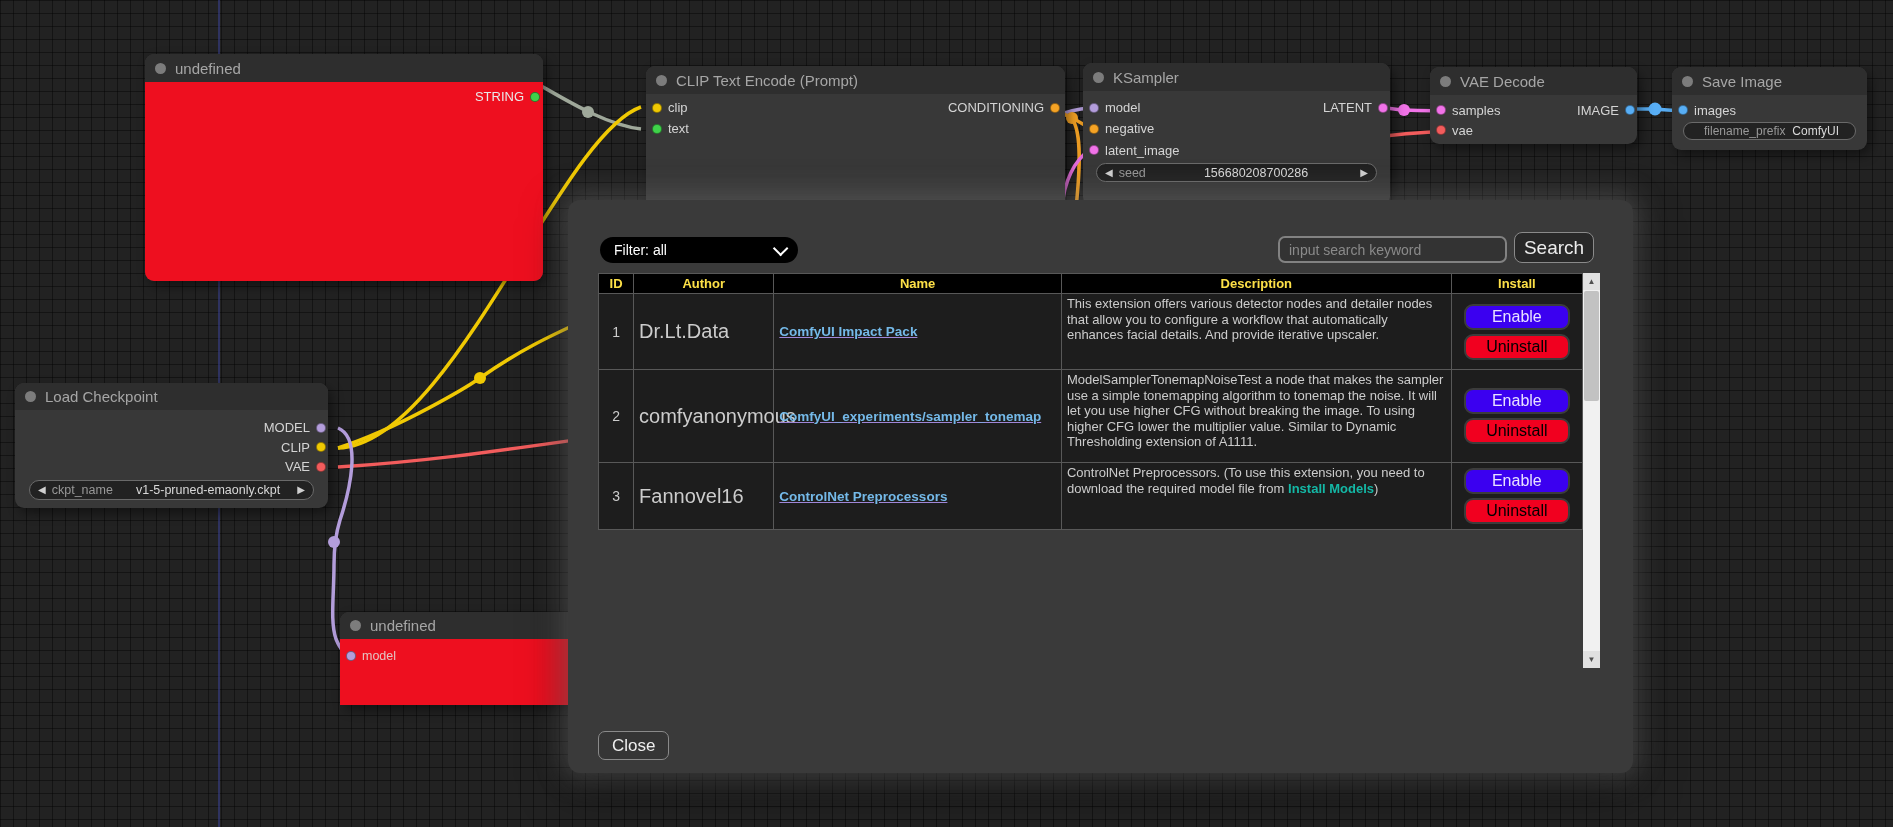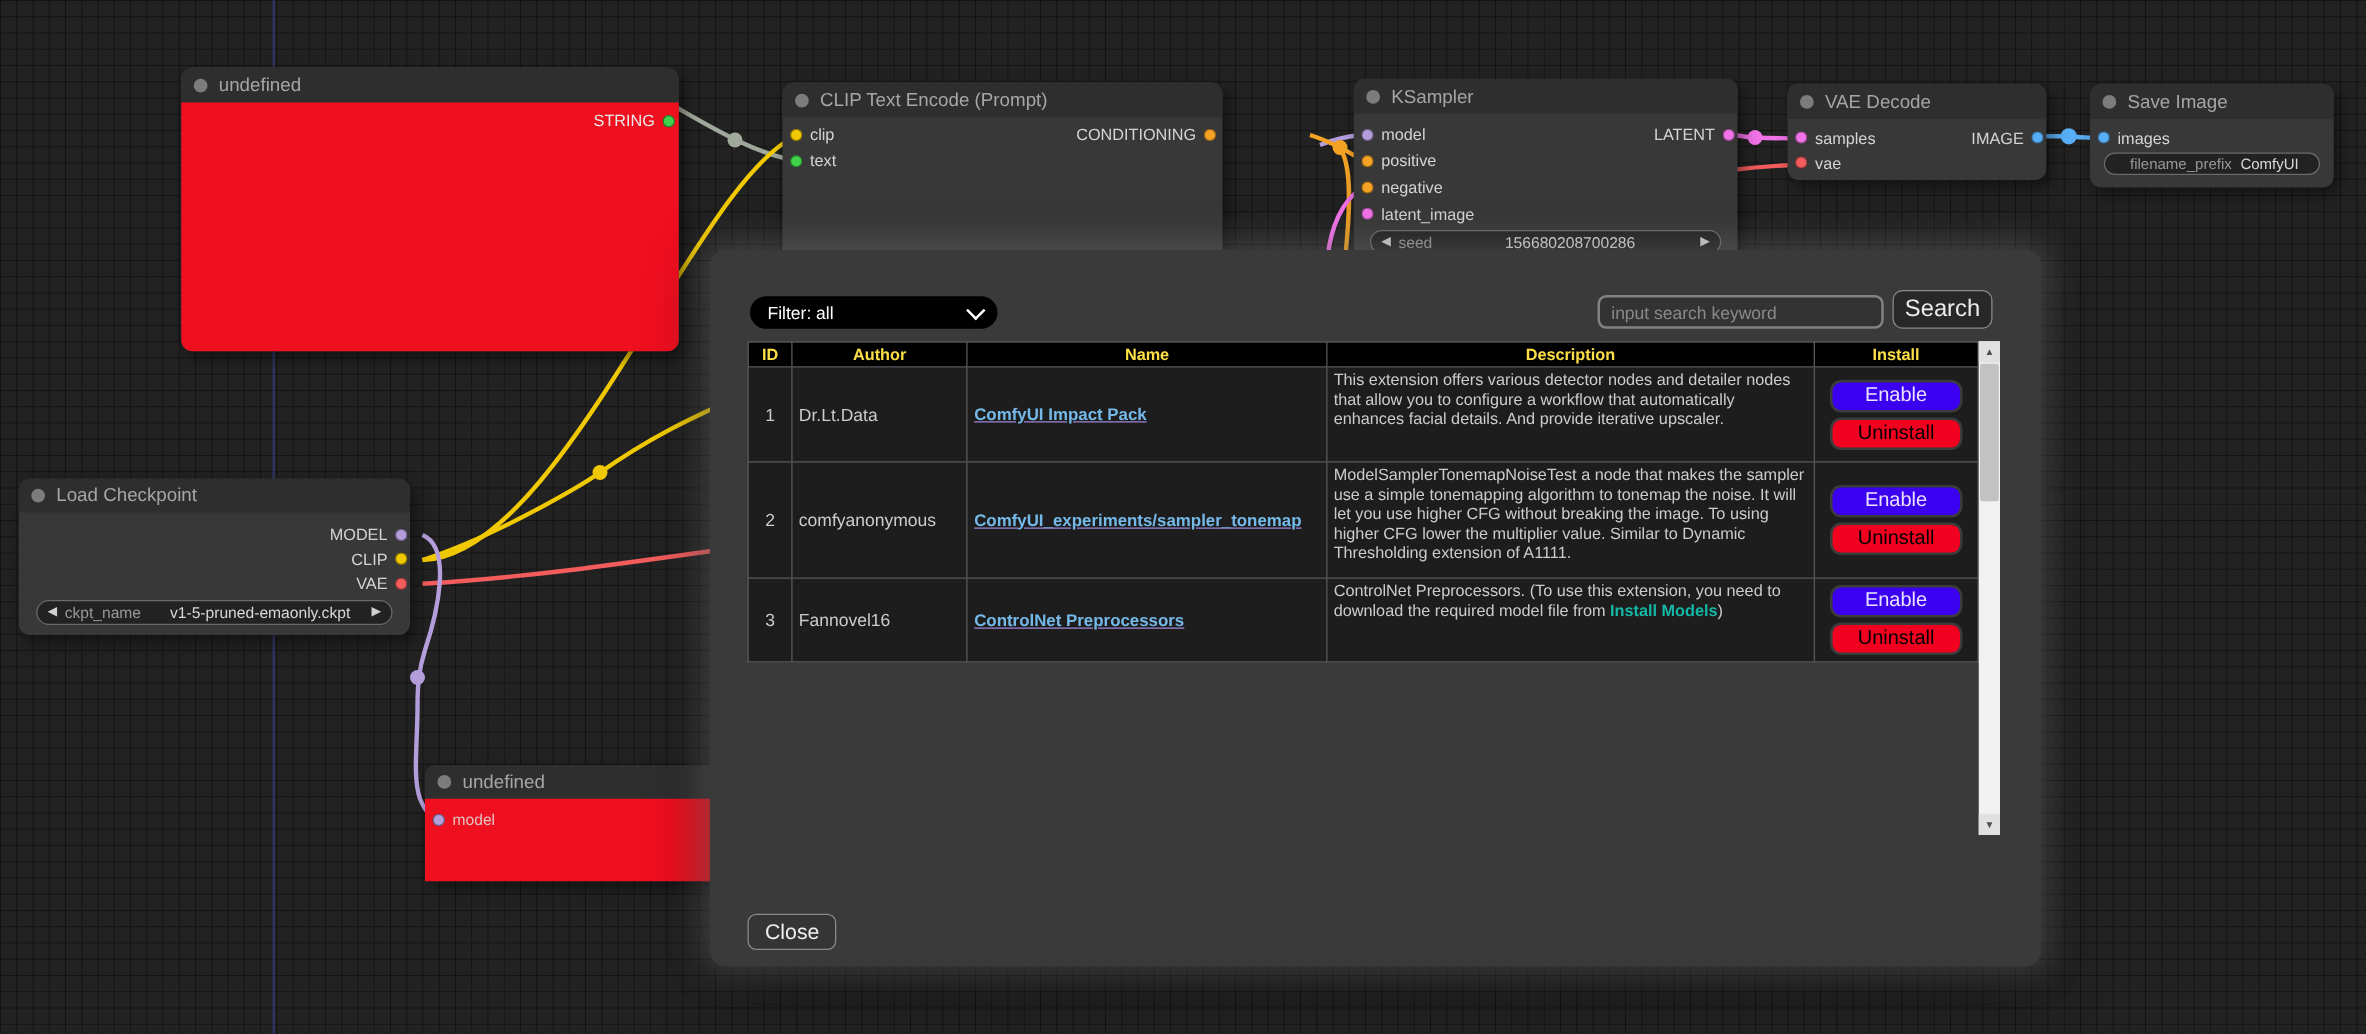--- a/index.html
+++ b/index.html
@@ -30,21 +30,21 @@
   .slotlabel{color:#d4d4d4;font-size:13px;margin:0 6px;white-space:nowrap;}
   .widget{background:#222;border:1px solid #6a6a6a;border-radius:11px;height:19px;
           display:flex;align-items:center;color:#d8d8d8;font-size:12.5px;
           padding:0 8px;box-sizing:border-box;}
   .widget .wlabel{color:#989898;margin:0 6px;white-space:nowrap;}
   .widget .wvalue{white-space:nowrap;}
   .widget .arrow{color:#d0d0d0;font-size:10px;line-height:1;}
   
   #node-error-top{left:145px;top:54px;width:398px;}
   #node-error-top .body{height:199px;}
-  #node-clip-encode{left:626px;top:66px;width:352px;height:145px;}
+  #node-clip-encode{left:646px;top:66px;width:419px;height:145px;}
   #node-ksampler{left:1083px;top:63px;width:307px;height:143px;}
   #node-vae-decode{left:1430px;top:67px;width:207px;height:77px;}
   #node-save-image{left:1672px;top:67px;width:195px;height:83px;}
   #node-load-checkpoint{left:15px;top:383px;width:313px;height:125px;}
   #node-error-bottom{left:340px;top:612px;width:240px;}
   #node-error-bottom .titlebar{height:27px;}
   #node-error-bottom .body{height:59px;border-radius:0;}
   
   .c-yellow{background:#f0c903;} .c-green{background:#3fd24a;} .c-purple{background:#b39ddb;}
   .c-orange{background:#f5a325;} .c-pink{background:#f173e8;} .c-red{background:#f25c5c;}
@@ -66,21 +66,21 @@
           border:1px solid #8a8a8a;border-radius:8px;color:#ececec;font-size:19px;
           font-family:"Liberation Sans",sans-serif;cursor:pointer;padding:0;}
   .table-wrap{position:absolute;left:30px;top:73px;width:1002px;height:395px;}
   table.ext{border-collapse:collapse;width:985px;table-layout:fixed;}
   table.ext th{background:#000;color:#fde047;font-size:13px;font-weight:bold;
           border:1px solid #585858;padding:1px 3px;height:17px;}
   table.ext td{background:#1d1d1d;color:#cccccc;font-size:13px;border:1px solid #585858;
           padding:1px 5px;vertical-align:middle;}
   table.ext td.desc{vertical-align:top;line-height:15.5px;padding-top:2px;}
   table.ext td.idc{text-align:center;font-size:14px;}
-  table.ext td.author{font-size:14px;}
+  table.ext td.author{font-size:20px;}
   col.c-id{width:35px;} col.c-author{width:140px;} col.c-name{width:287px;}
   col.c-desc{width:389px;} col.c-install{width:131px;}
   a.extlink{color:#74b9e8;font-weight:bold;font-size:13.5px;text-decoration:underline;
           text-decoration-color:#9f86d8;cursor:pointer;}
   td.install{text-align:center;}
   .btn-enable,.btn-uninstall{display:block;width:106px;height:26px;margin:4px auto;
           border-radius:9px;font-size:16px;border:2px solid #3c3c3c;cursor:pointer;
           font-family:Liberation Sans, sans-serif;padding:0;}
   .btn-enable{background:#3b00f0;color:#e8e2ff;}
   .btn-uninstall{background:#f1001f;color:#000000;}
@@ -179,26 +179,20 @@
   </div>
   <div class="body" style="padding-top:6px;">
     <div class="slotrow">
       <div class="in">
         <div class="dot c-purple" style="margin-left:2px;"></div>
         <span class="slotlabel">model</span>
       </div>
       <div class="out">
         <span class="slotlabel">LATENT</span>
         <div class="dot c-pink" style="margin-right:-2px;"></div>
-      </div>
-    </div>
-    <div class="slotrow">
-      <div class="in">
-        <div class="dot c-orange" style="margin-left:2px;"></div>
-        <span class="slotlabel">positive</span>
       </div>
     </div>
     <div class="slotrow">
       <div class="in">
         <div class="dot c-orange" style="margin-left:2px;"></div>
         <span class="slotlabel">negative</span>
       </div>
     </div>
     <div class="slotrow" style="height:22px;">
       <div class="in">

